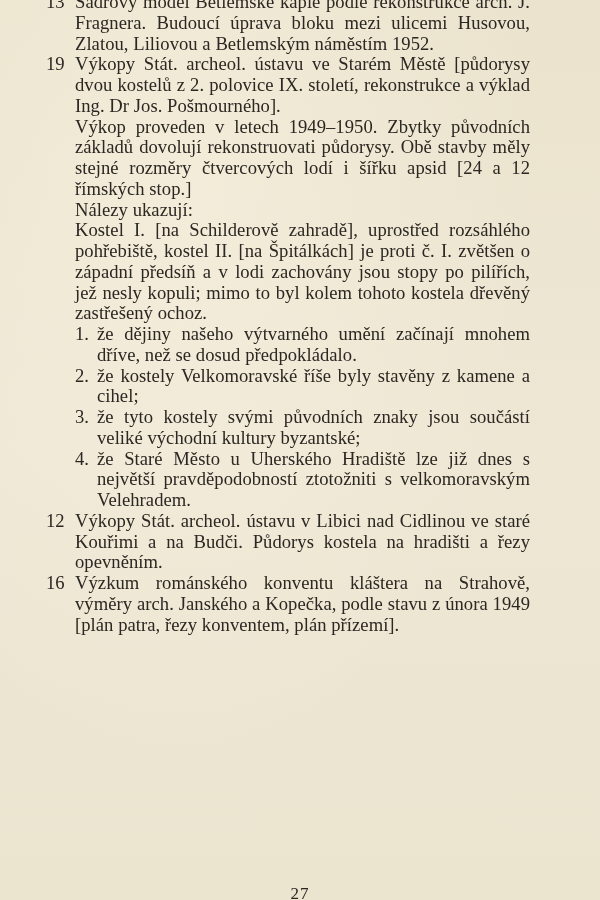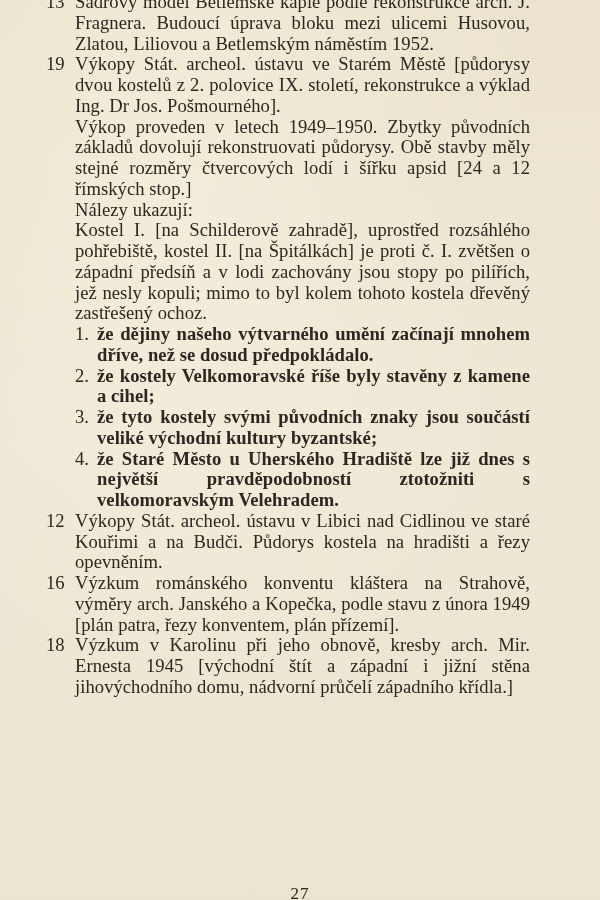--- a/index.html
+++ b/index.html
@@ -63,21 +63,20 @@
       align-items: flex-start;
     }
     .list-num {
       width: 22px;
       flex: 0 0 22px;
     }
     .list-text {
       flex: 1 1 auto;
       text-align: justify;
       text-align-last: left;
-      font-weight: bold;
     }
     .page-number {
       position: absolute;
       left: 0;
       width: 600px;
       top: 884px;
       text-align: center;
       font-family: "Liberation Serif", "DejaVu Serif", serif;
       font-size: 17px;
       letter-spacing: 1px;
@@ -133,23 +132,17 @@
     </div>
 
     <div class="entry">
       <span class="entry-num">16</span>
       <div class="entry-body">
         <p class="para">Výzkum románského konventu kláštera na Strahově, výměry arch. Janského a Kopečka, podle stavu z února 1949 [plán patra, řezy konventem, plán přízemí].</p>
       </div>
     </div>
 
 
-    <div class="entry">
-      <span class="entry-num">18</span>
-      <div class="entry-body">
-        <p class="para">Výzkum v Karolinu při jeho obnově, kresby arch. Mir. Ernesta 1945 [východní štít a západní i jižní stěna jihovýchodního domu, nádvorní průčelí západního křídla.]</p>
-      </div>
-    </div>
 
   </div>
 </div>
 
 <div class="page-number">27</div>
 
 </body></html>

